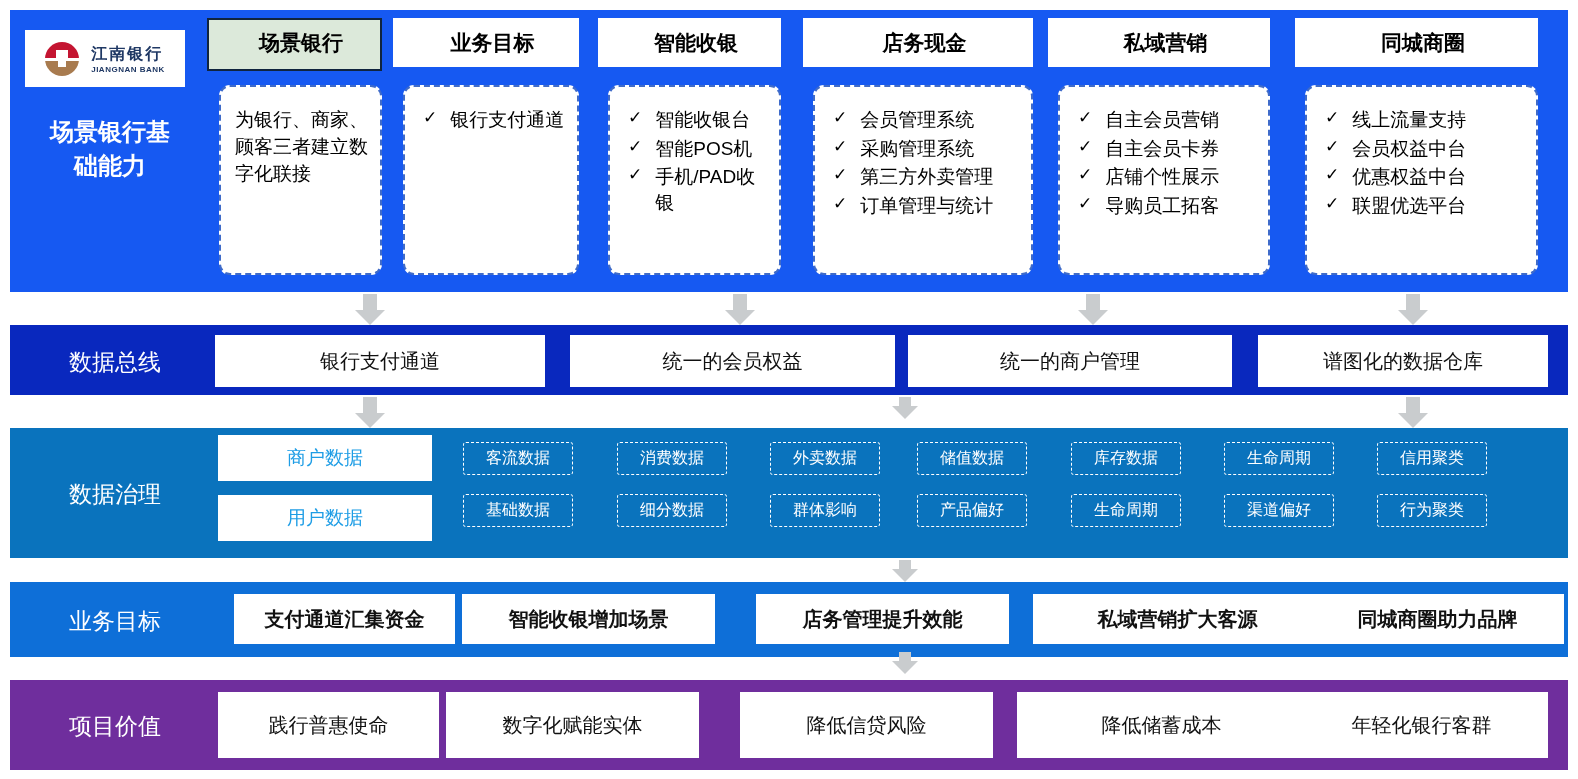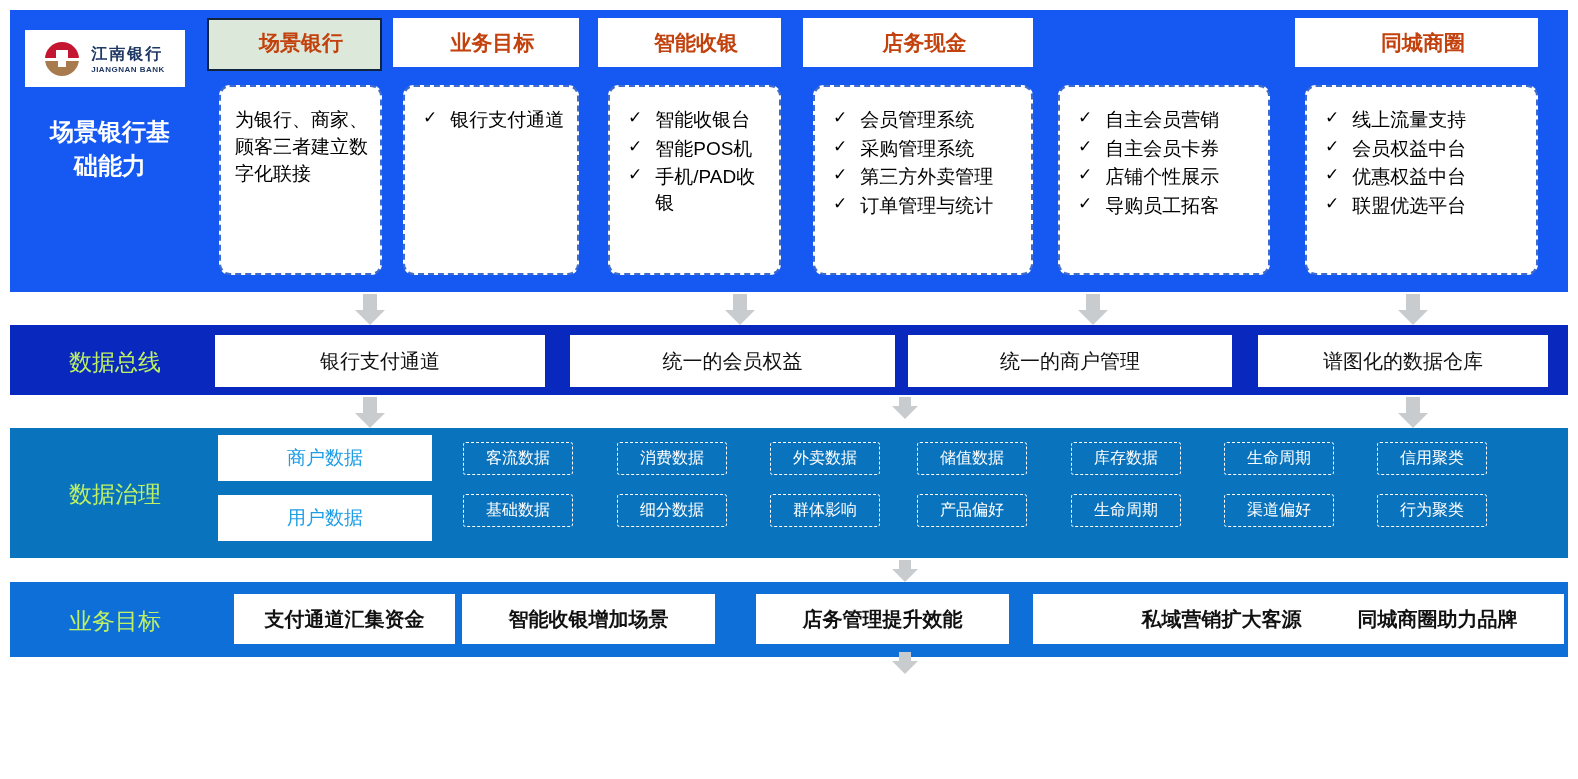--- a/index.html
+++ b/index.html
@@ -18,21 +18,21 @@
   .emblem:before{content:"";position:absolute;left:11px;top:8px;width:12px;height:9px;background:#fff;}
   .emblem:after{content:"";position:absolute;left:13px;top:18px;width:8px;height:7px;background:#fff;}
   .logo-cn{font-size:16px;font-weight:bold;color:#1F3864;letter-spacing:2px;white-space:nowrap;}
   .logo-en{font-size:8px;font-weight:bold;color:#1F3864;letter-spacing:.5px;white-space:nowrap;}
   .cap-label{position:absolute;left:40px;top:105px;width:120px;text-align:center;
              color:#fff;font-size:24px;font-weight:bold;line-height:1.4;}
   .col{position:absolute;top:0;height:282px;}
   .c1{left:197px;width:165px;} .c2{left:383px;width:186px;} .c3{left:588px;width:183px;}
   .c4{left:793px;width:230px;} .c5{left:1038px;width:222px;} .c6{left:1285px;width:243px;}
   .hd{position:absolute;top:8px;left:0;right:0;height:49px;background:#fff;
-      font-size:21px;font-weight:bold;color:#c2410c;text-align:center;line-height:49px;padding-left:13px;}
+      font-size:21px;font-weight:bold;color:#000000;text-align:center;line-height:49px;padding-left:13px;}
   .c1 .hd{right:-10px;}
   .hd-green{background:#DCE9DA;border:2px solid #10243E;line-height:45px;}
   .box{position:absolute;top:75px;left:10px;right:0;bottom:17px;background:#fff;
        border:2px dashed #3F6BC9;border-radius:11px;padding:20px 10px 10px 14px;box-sizing:border-box;}
   .c1 .box{left:12px;right:-10px;}
   .box p{margin:0;font-size:19px;line-height:1.42;color:#000;}
   .li{display:flex;gap:13px;font-size:19px;line-height:1.35;color:#000;margin:0 0 3px 4px;}
   .ck{flex:0 0 auto;font-size:17px;}
 
   
@@ -43,21 +43,21 @@
                border-top:15px solid #C9CCCE;}
   .arrow.sm .stem{width:12px;height:9px;}
   .arrow.sm .head{border-left-width:13px;border-right-width:13px;border-top-width:13px;}
   .b1 .arrow{top:294px;} .b2 .arrow{top:397px;}
   .b3 .arrow{top:560px;} .b4 .arrow{top:652px;}
   .b1 .a1{left:355px;} .b1 .a2{left:725px;} .b1 .a3{left:1078px;} .b1 .a4{left:1398px;}
   .b2 .a1{left:355px;} .b2 .a2{left:892px;} .b2 .a3{left:1398px;}
   .b3 .a1{left:892px;} .b4 .a1{left:892px;}
 
   
-  .row-label{position:absolute;left:30px;width:150px;text-align:center;color:#bef264;
+  .row-label{position:absolute;left:30px;width:150px;text-align:center;color:#ffffff;
              font-size:23px;font-weight:500;}
   .wbox{position:absolute;background:#fff;display:flex;align-items:center;justify-content:center;
         text-align:center;color:#111;}
 
   
   .bus{top:325px;height:70px;background:#0928BE;}
   .bus .row-label{top:22px;}
   .bus .wbox{top:10px;height:52px;font-size:20px;}
   .bus-1{left:205px;width:330px;} .bus-2{left:560px;width:325px;}
   .bus-3{left:898px;width:324px;} .bus-4{left:1248px;width:290px;}
@@ -72,21 +72,21 @@
        color:#fff;font-size:16px;}
   .row-a .tag{top:14px;} .row-b .tag{top:66px;}
   .t1{left:453px;} .t2{left:607px;} .t3{left:760px;} .t4{left:907px;}
   .t5{left:1061px;} .t6{left:1214px;} .t7{left:1367px;}
 
   
   .goal{top:582px;height:75px;background:#0E6FD8;}
   .goal .row-label{top:24px;}
   .goal .wbox{top:12px;height:50px;font-size:20px;font-weight:bold;margin-left:16px;}
   .g1{left:208px;width:221px;} .g2{left:436px;width:253px;} .g3{left:730px;width:253px;}
-  .g4{left:1007px;width:289px;padding-left:44px;} .g5{left:1285px;width:253px;}
+  .g4{left:1007px;width:289px;} .g5{left:1285px;width:253px;}
 
   
   .val{top:680px;height:90px;background:#6F2E9D;}
   .val .row-label{top:31px;}
   .val .wbox{top:12px;height:66px;font-size:20px;}
 </style>
 </head>
 <body>
 
 <div class="canvas">
@@ -152,20 +152,21 @@
             <span>第三方外卖管理</span>
           </div>
         <div class="li">
             <span class="ck">✓</span>
             <span>订单管理与统计</span>
           </div>
       </div>
     </div>
 
     <div class="col c5">
+      <div class="hd">私域营销</div>
       <div class="box">
         <div class="li">
             <span class="ck">✓</span>
             <span>自主会员营销</span>
           </div>
         <div class="li">
             <span class="ck">✓</span>
             <span>自主会员卡券</span>
           </div>
         <div class="li">
@@ -286,14 +287,22 @@
     <div class="wbox g5">同城商圈助力品牌</div>
   </section>
 
   <div class="b4">
     <div class="arrow a1 sm">
         <i class="stem"></i>
         <i class="head"></i>
       </div>
   </div>
 
+  <section class="val">
+    <div class="row-label">项目价值</div>
+    <div class="wbox g1">践行普惠使命</div>
+    <div class="wbox g2">数字化赋能实体</div>
+    <div class="wbox g3">降低信贷风险</div>
+    <div class="wbox g4">降低储蓄成本</div>
+    <div class="wbox g5">年轻化银行客群</div>
+  </section>
 
 </div>
 
 </body></html>

